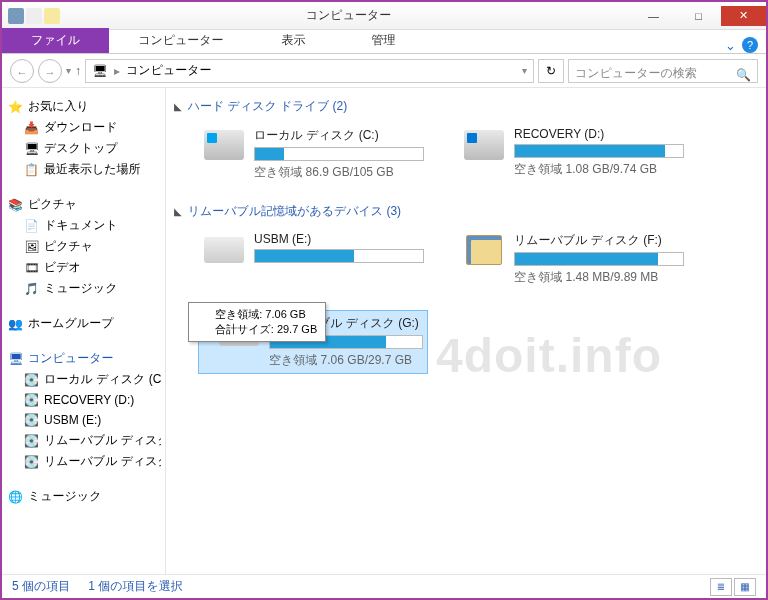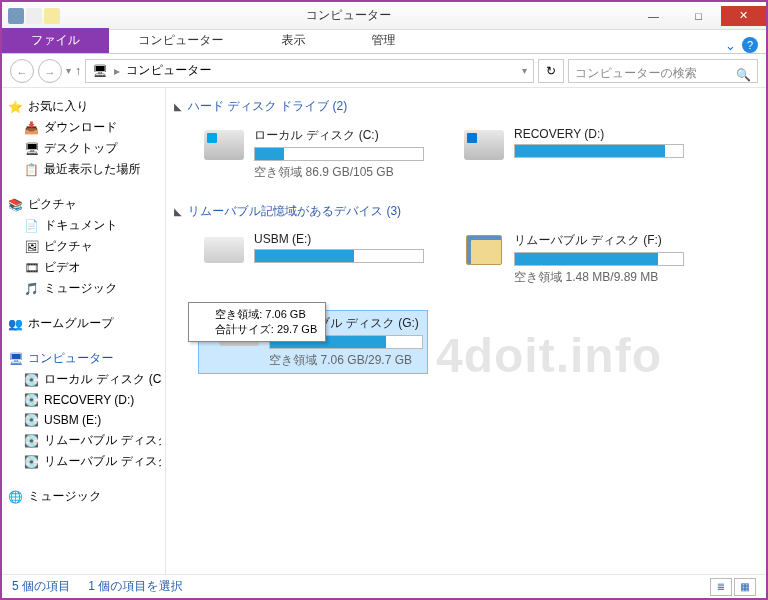--- a/index.html
+++ b/index.html
@@ -202,20 +202,21 @@
       </div>
       <div class="drive">
         <div class="drive-icon">
             <div class="drive-hdd"></div>
           </div>
         <div class="drive-info">
           <div class="drive-name">RECOVERY (D:)</div>
           <div class="bar">
               <div class="bar-fill" style="width:89%"></div>
             </div>
+          <div class="drive-free">空き領域 1.08 GB/9.74 GB</div>
         </div>
       </div>
     </div>
 
     <div class="section-header">
         <span class="arrow">◣</span>
         <span>リムーバブル記憶域があるデバイス (3)</span>
       </div>
     <div class="drives-row">
       <div class="drive">

